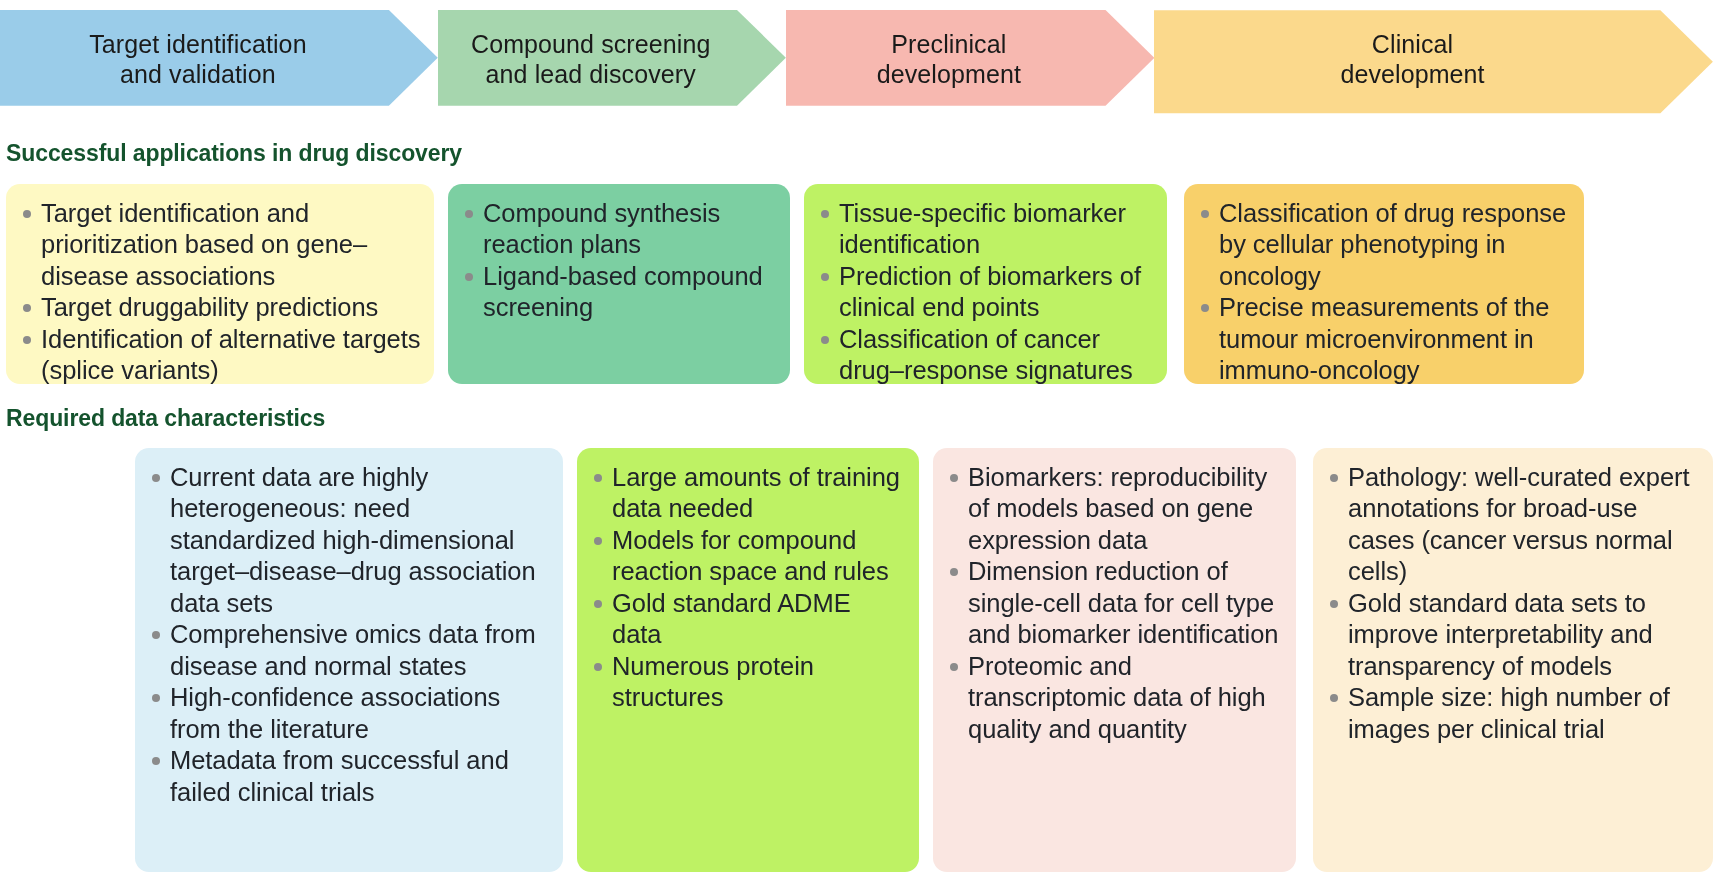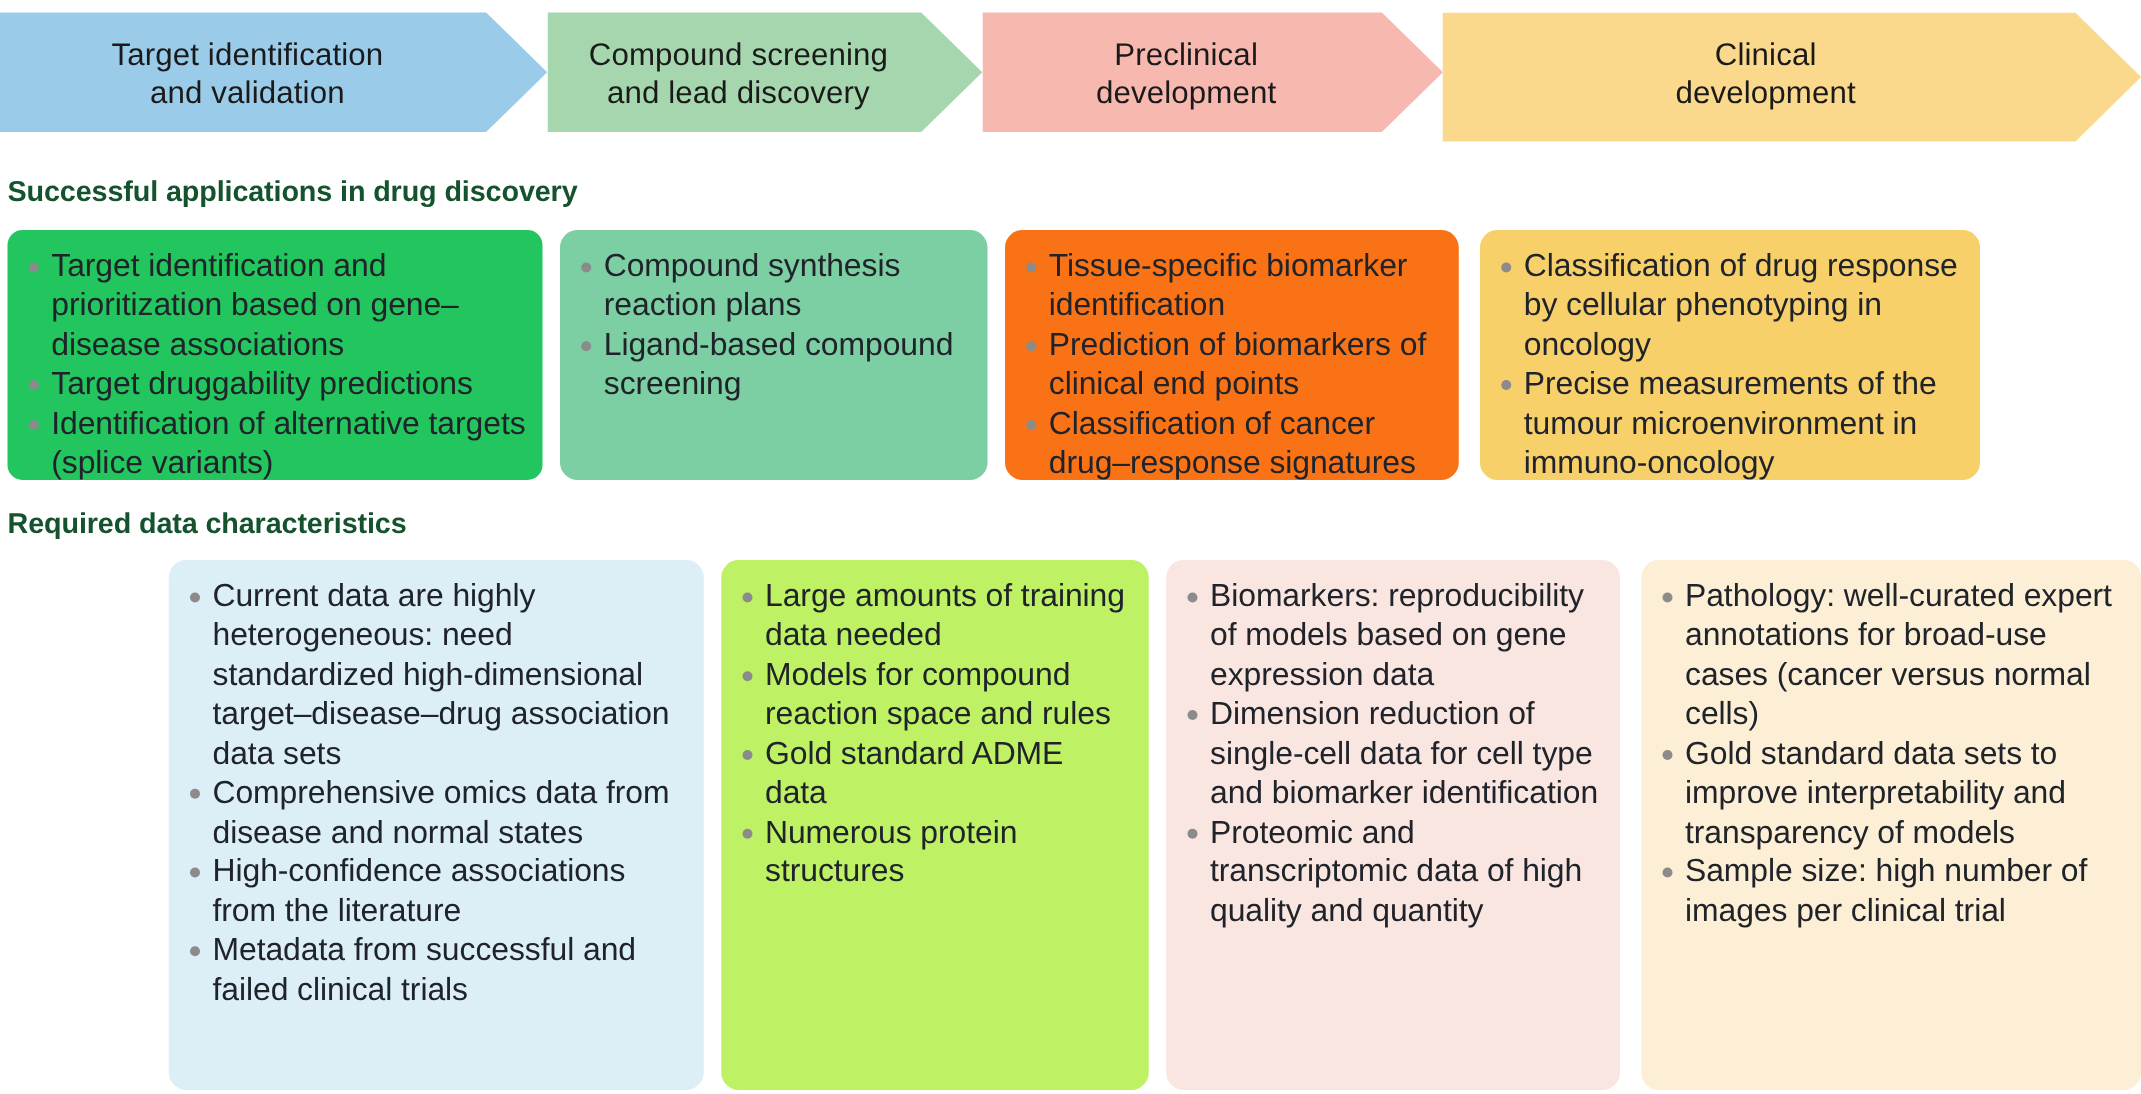--- a/index.html
+++ b/index.html
@@ -139,34 +139,34 @@
       <polygon id="arrow-poly-4" points="0,4 482,4 532,53 482,102 0,102" fill="#FBD98C"></polygon>
     </svg>
     <div class="arrow-label">Clinical
 development</div>
   </div>
 </div>
 
 <div class="section-heading" id="heading-applications">Successful applications in drug discovery</div>
 
 <div class="card-row" id="row-applications">
-  <div class="card col-1" id="app-card-0" style="background: #22c55e; border-radius: 12px;">
+  <div class="card col-1" id="app-card-0" style="background: #fef9c3;">
     <ul>
       <li>Target identification and prioritization based on gene–disease associations</li>
       <li>Target druggability predictions</li>
       <li>Identification of alternative targets (splice variants)</li>
     </ul>
   </div>
   <div class="card col-2" id="app-card-1" style="background: rgb(124, 207, 162);">
     <ul>
       <li>Compound synthesis reaction plans</li>
       <li>Ligand-based compound screening</li>
     </ul>
   </div>
-  <div class="card col-3" id="app-card-2" style="background: #f97316;">
+  <div class="card col-3" id="app-card-2" style="background: #bef264;">
     <ul>
       <li>Tissue-specific biomarker identification</li>
       <li>Prediction of biomarkers of clinical end points</li>
       <li>Classification of cancer drug–response signatures</li>
     </ul>
   </div>
   <div class="card col-4" id="app-card-3" style="background: rgb(248, 208, 106);">
     <ul>
       <li>Classification of drug response by cellular phenotyping in oncology</li>
       <li>Precise measurements of the tumour microenvironment in immuno-oncology</li>

